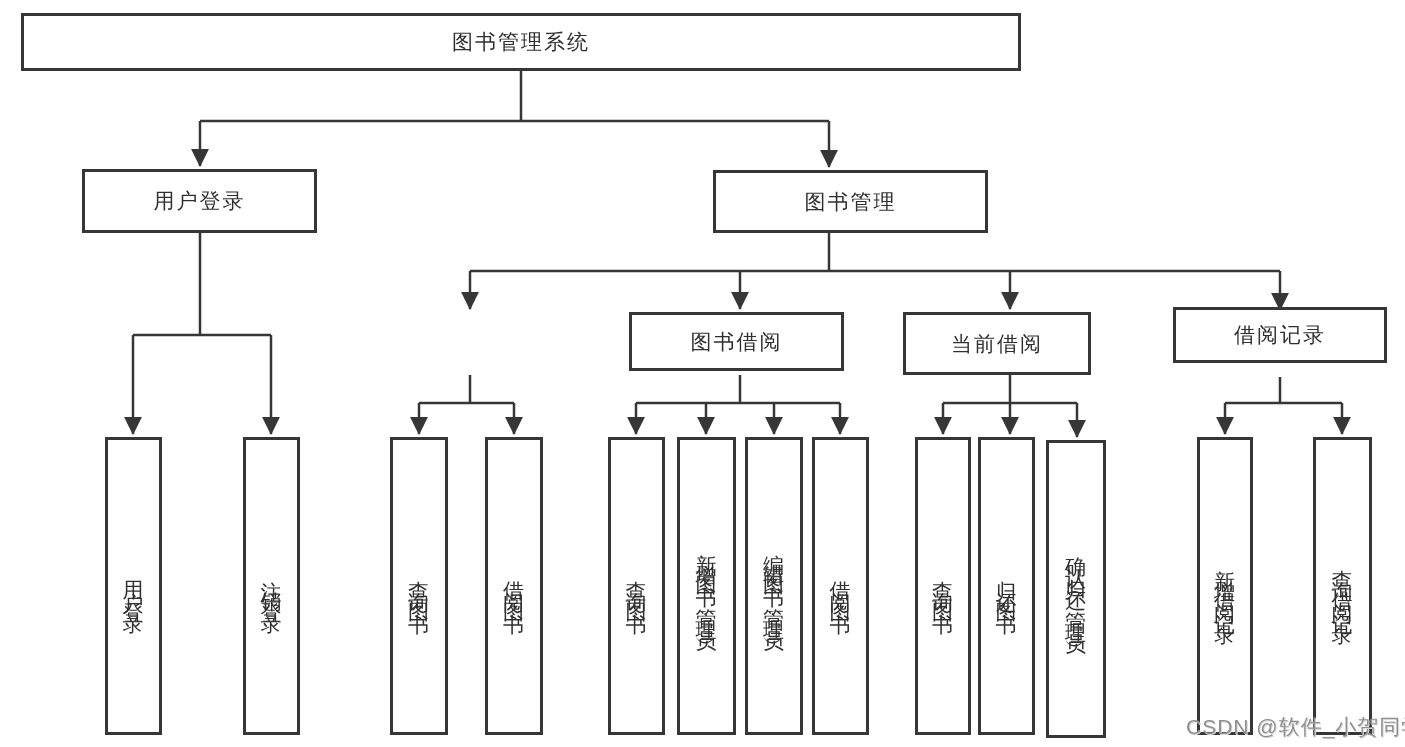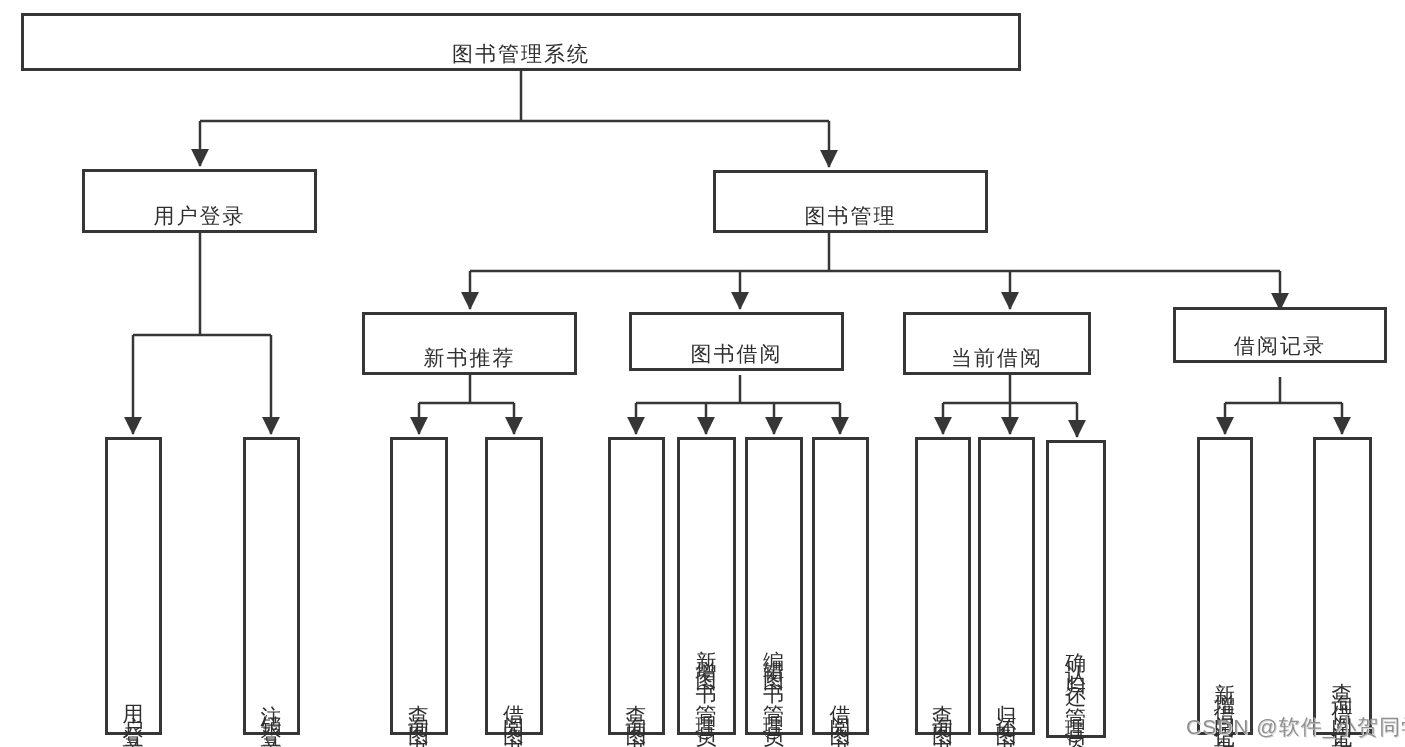--- a/index.html
+++ b/index.html
@@ -9,21 +9,21 @@
     background:#ffffff;
     font-family:"Liberation Sans", sans-serif;
     overflow:hidden;
   }
   .connectors{position:absolute;left:0;top:0;}
   .node{
     position:absolute;
     box-sizing:border-box;
     border:3px solid #363636;
     background:#ffffff;
-    display:flex;align-items:flex-end;justify-content:center;
+    display:flex;align-items:center;justify-content:center;
     color:#2f2f2f;
     font-size:21px;
     letter-spacing:2px;
     text-align:center;
   }
   .node.leaf span{
     writing-mode:vertical-rl;
     text-orientation:mixed;
     letter-spacing:11px;
     line-height:1;
@@ -102,23 +102,20 @@
     <span>图书管理系统</span>
   </div>
 
   <div class="node" style="left:82px;top:169px;width:235px;height:64px">
     <span>用户登录</span>
   </div>
   <div class="node" style="left:713px;top:170px;width:275px;height:63px">
     <span>图书管理</span>
   </div>
 
-  <div class="node" style="left:362px;top:312px;width:215px;height:63px">
-    <span>新书推荐</span>
-  </div>
   <div class="node" style="left:629px;top:312px;width:215px;height:59px">
     <span>图书借阅</span>
   </div>
   <div class="node" style="left:903px;top:312px;width:188px;height:63px">
     <span>当前借阅</span>
   </div>
   <div class="node" style="left:1173px;top:307px;width:214px;height:56px">
     <span>借阅记录</span>
   </div>
 

